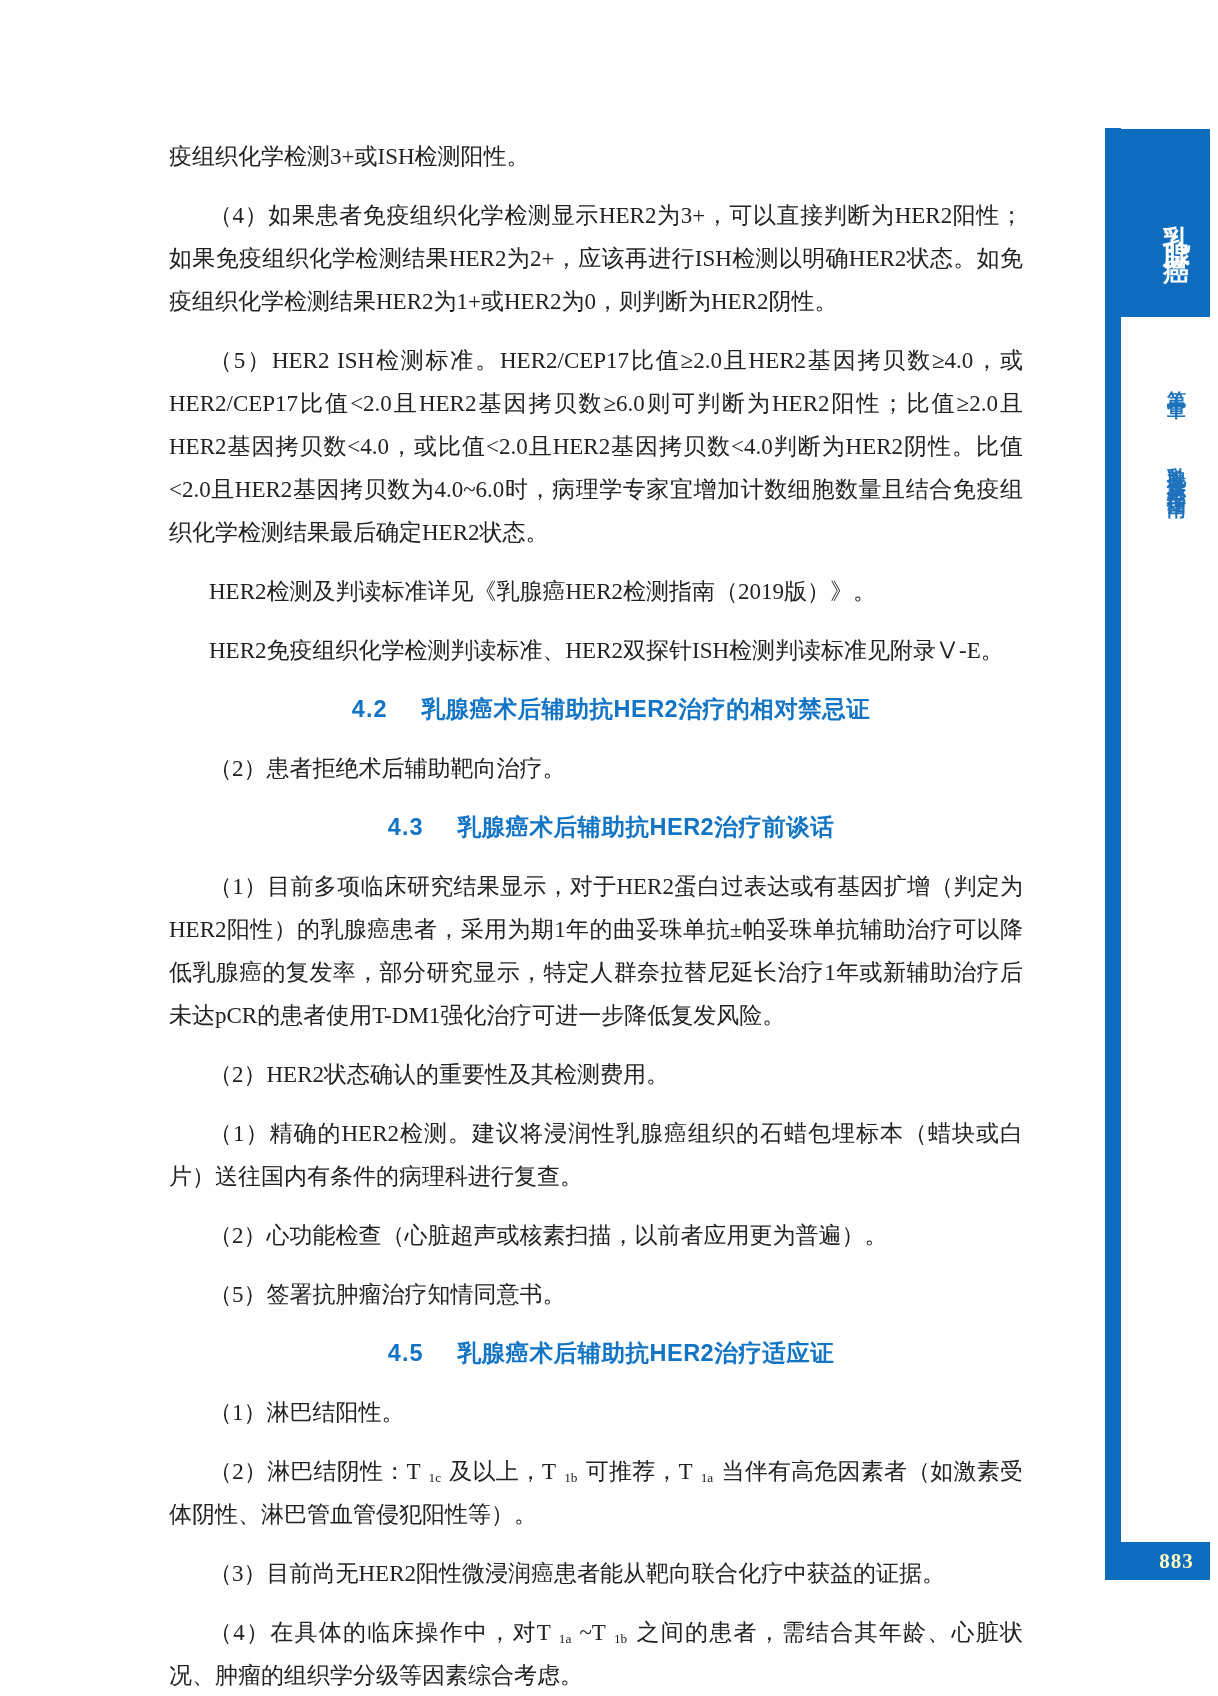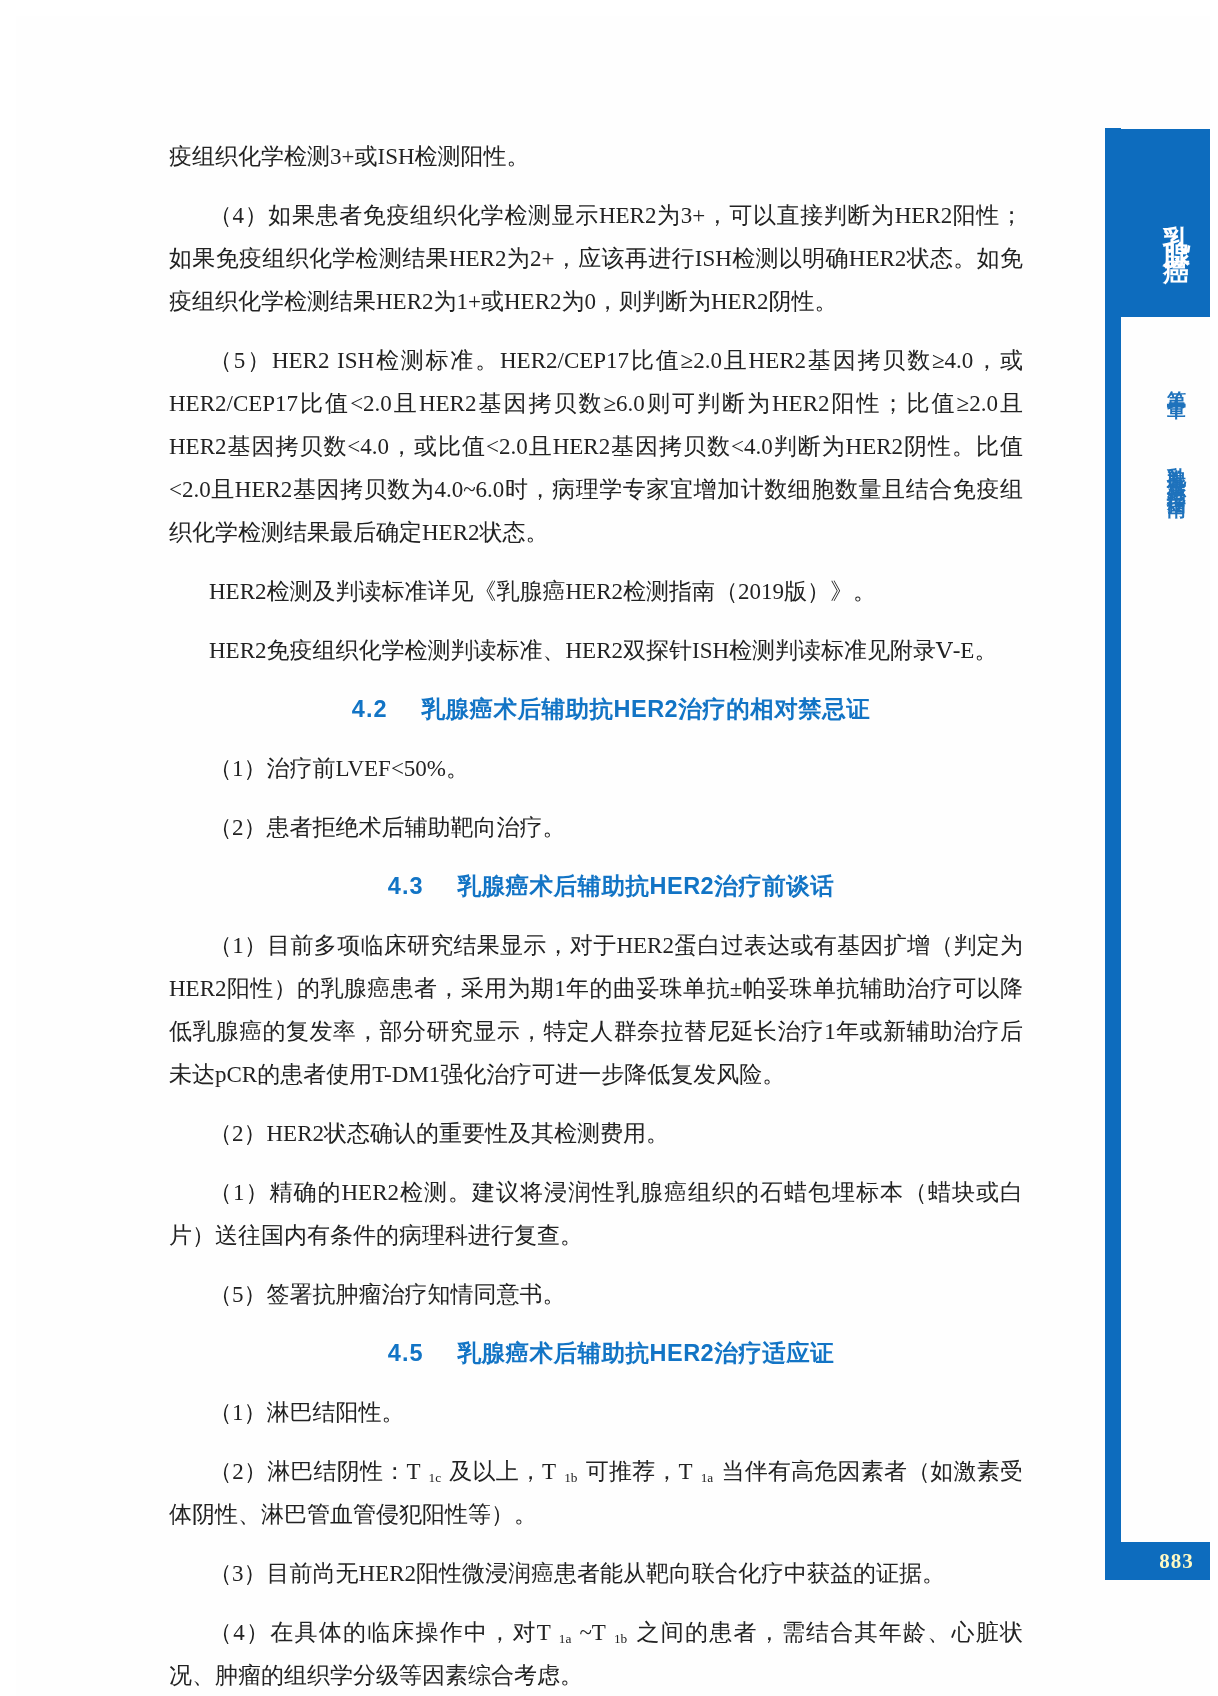--- a/index.html
+++ b/index.html
@@ -20,21 +20,21 @@
   
   .content{
     position:absolute;
     left:137px;top:103px;width:886px;
     color:var(--body-ink);
     font-size:23px;
     line-height:43px;
     text-align:justify;
   }
   .content p{margin:0;}
-  .content p.indent{text-indent:40px;}
+  .content p.indent{text-indent:40px;font-family:Liberation Serif, serif;}
   .content p.heading{
     font-family:"Liberation Sans","DejaVu Sans",sans-serif;
     font-weight:bold;
     color:var(--heading-blue);
     font-size:23.5px;
     text-indent:30px;
     text-align:center;
   }
   .content p.heading .hnum{margin-right:18px;letter-spacing:1px;}
   .content p.heading .htitle{letter-spacing:0.5px;}
@@ -101,26 +101,26 @@
 
 <div class="page">
 
   <main class="content">
       <p class="body">疫组织化学检测3+或ISH检测阳性。</p>
       <p class="body indent">（4）如果患者免疫组织化学检测显示HER2为3+，可以直接判断为HER2阳性；如果免疫组织化学检测结果HER2为2+，应该再进行ISH检测以明确HER2状态。如免疫组织化学检测结果HER2为1+或HER2为0，则判断为HER2阴性。</p>
       <p class="body indent">（5）HER2 ISH检测标准。HER2/CEP17比值≥2.0且HER2基因拷贝数≥4.0，或HER2/CEP17比值&lt;2.0且HER2基因拷贝数≥6.0则可判断为HER2阳性；比值≥2.0且HER2基因拷贝数&lt;4.0，或比值&lt;2.0且HER2基因拷贝数&lt;4.0判断为HER2阴性。比值&lt;2.0且HER2基因拷贝数为4.0~6.0时，病理学专家宜增加计数细胞数量且结合免疫组织化学检测结果最后确定HER2状态。</p>
       <p class="body indent">HER2检测及判读标准详见《乳腺癌HER2检测指南（2019版）》。</p>
       <p class="body indent">HER2免疫组织化学检测判读标准、HER2双探针ISH检测判读标准见附录Ⅴ-E。</p>
       <p class="heading"><span class="hnum">4.2</span><span class="htitle">乳腺癌术后辅助抗HER2治疗的相对禁忌证</span></p>
-      <p class="body indent">（1）治疗前LVEF&lt;50%。</p>
       <p class="body indent">（2）患者拒绝术后辅助靶向治疗。</p>
       <p class="heading"><span class="hnum">4.3</span><span class="htitle">乳腺癌术后辅助抗HER2治疗前谈话</span></p>
       <p class="body indent">（1）目前多项临床研究结果显示，对于HER2蛋白过表达或有基因扩增（判定为HER2阳性）的乳腺癌患者，采用为期1年的曲妥珠单抗±帕妥珠单抗辅助治疗可以降低乳腺癌的复发率，部分研究显示，特定人群奈拉替尼延长治疗1年或新辅助治疗后未达pCR的患者使用T-DM1强化治疗可进一步降低复发风险。</p>
       <p class="body indent">（2）HER2状态确认的重要性及其检测费用。</p>
       <p class="body indent">（1）精确的HER2检测。建议将浸润性乳腺癌组织的石蜡包埋标本（蜡块或白片）送往国内有条件的病理科进行复查。</p>
+      <p class="body indent">（2）心功能检查（心脏超声或核素扫描，以前者应用更为普遍）。</p>
       <p class="body indent">（5）签署抗肿瘤治疗知情同意书。</p>
       <p class="heading"><span class="hnum">4.5</span><span class="htitle">乳腺癌术后辅助抗HER2治疗适应证</span></p>
       <p class="body indent">（1）淋巴结阳性。</p>
       <p class="body indent">（2）淋巴结阴性：T<sub>1c</sub>及以上，T<sub>1b</sub>可推荐，T<sub>1a</sub>当伴有高危因素者（如激素受体阴性、淋巴管血管侵犯阳性等）。</p>
       <p class="body indent">（3）目前尚无HER2阳性微浸润癌患者能从靶向联合化疗中获益的证据。</p>
       <p class="body indent">（4）在具体的临床操作中，对T<sub>1a</sub>~T<sub>1b</sub>之间的患者，需结合其年龄、心脏状况、肿瘤的组织学分级等因素综合考虑。</p>
       <p class="heading"><span class="hnum">4.6</span><span class="htitle">乳腺癌术后辅助抗HER2治疗方案</span></p>
     </main>
 
   <div class="vrule"></div>

